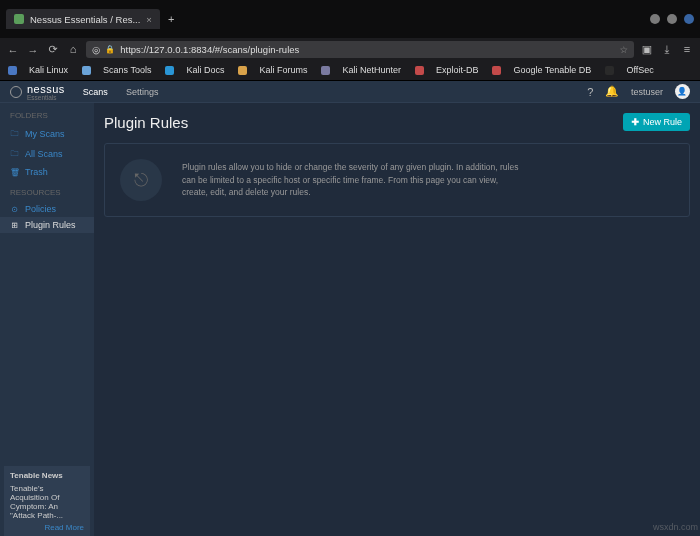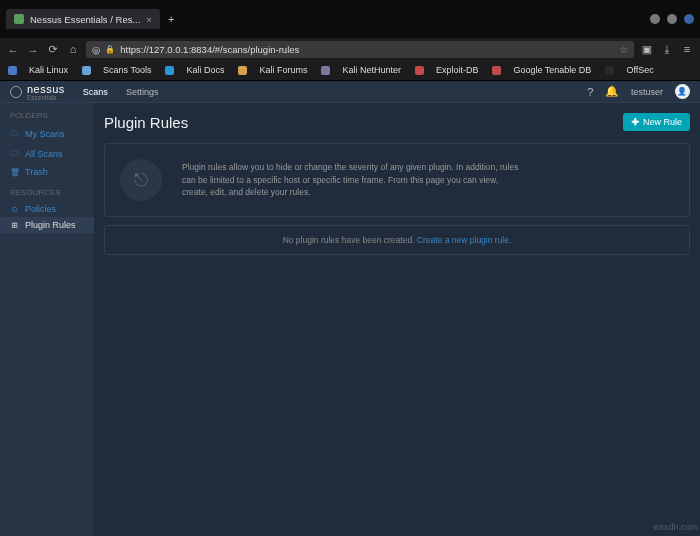--- a/index.html
+++ b/index.html
@@ -172,35 +172,37 @@
         <div class="side-item">
           <span class="side-ico">⊙</span>
           <span>Policies</span>
         </div>
         <div class="side-item active">
           <span class="side-ico">⊞</span>
           <span>Plugin Rules</span>
         </div>
       </div>
 
+    <div class="news-card">
+      <div class="news-title">Tenable News</div>
+      <div class="news-body">Tenable's Acquisition Of Cymptom: An "Attack Path-...</div>
+      <div class="news-more">Read More</div>
+    </div>
   </div>
 
   <div class="main">
     <div class="page-head">
       <div class="page-title">Plugin Rules</div>
       <div class="new-btn">
         <span class="plus">✚</span>
         <span>New Rule</span>
       </div>
     </div>
 
     <div class="info-box">
       <div class="big-icon">⎋</div>
       <div class="info-text">Plugin rules allow you to hide or change the severity of any given plugin. In addition, rules can be limited to a specific host or specific time frame. From this page you can view, create, edit, and delete your rules.</div>
     </div>
 
-    <div class="empty-box">
-      <span>No plugin rules have been created. </span><a>Create a new plugin rule.</a>
-    </div>
   </div>
 </div>
 
 <div class="watermark">wsxdn.com</div>
 
 </body></html>

